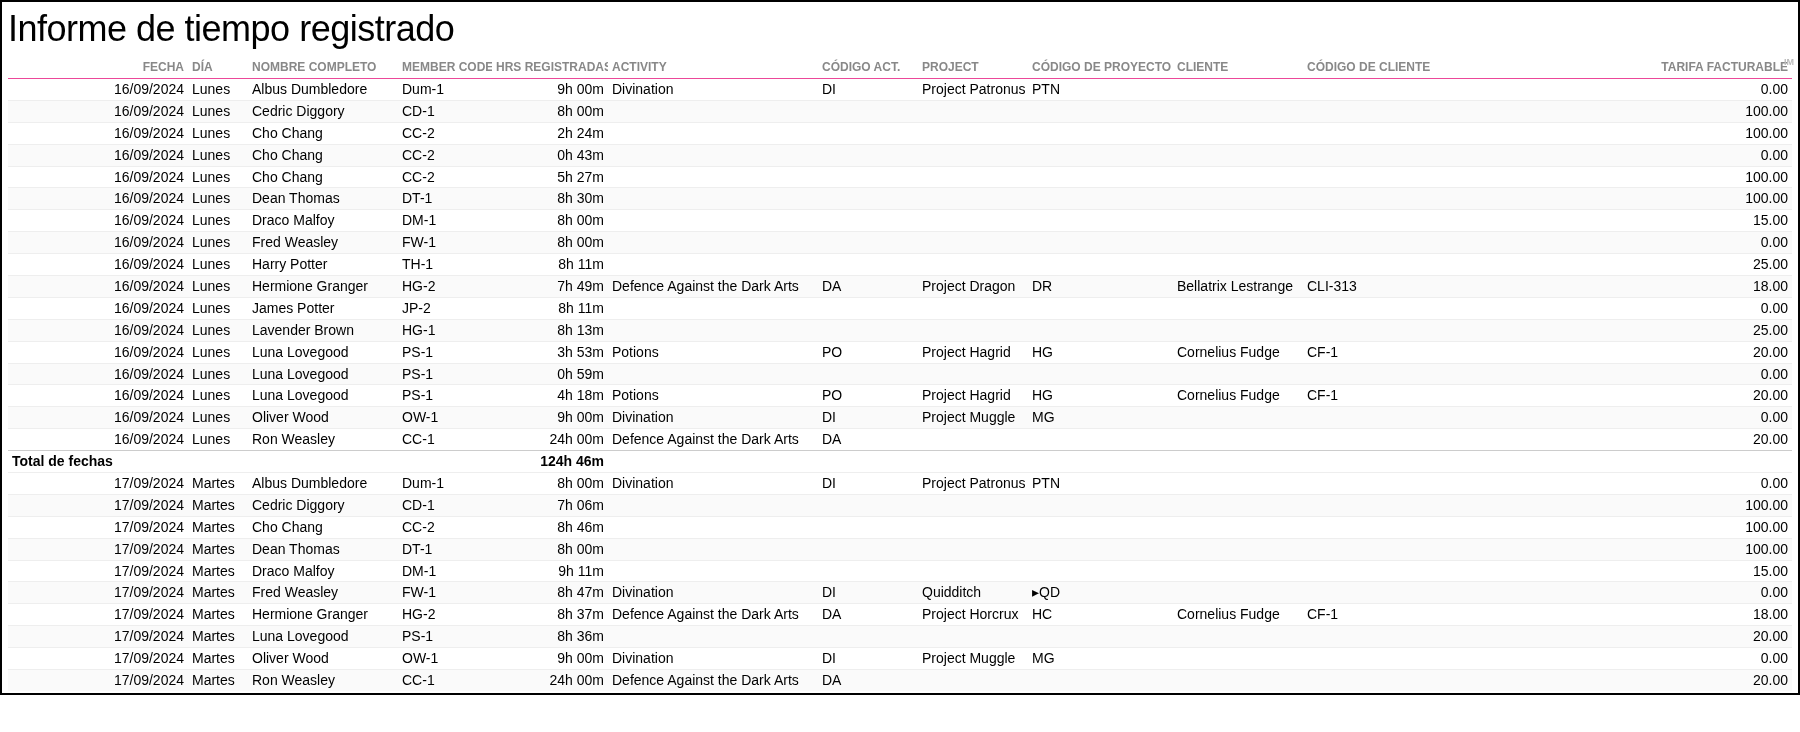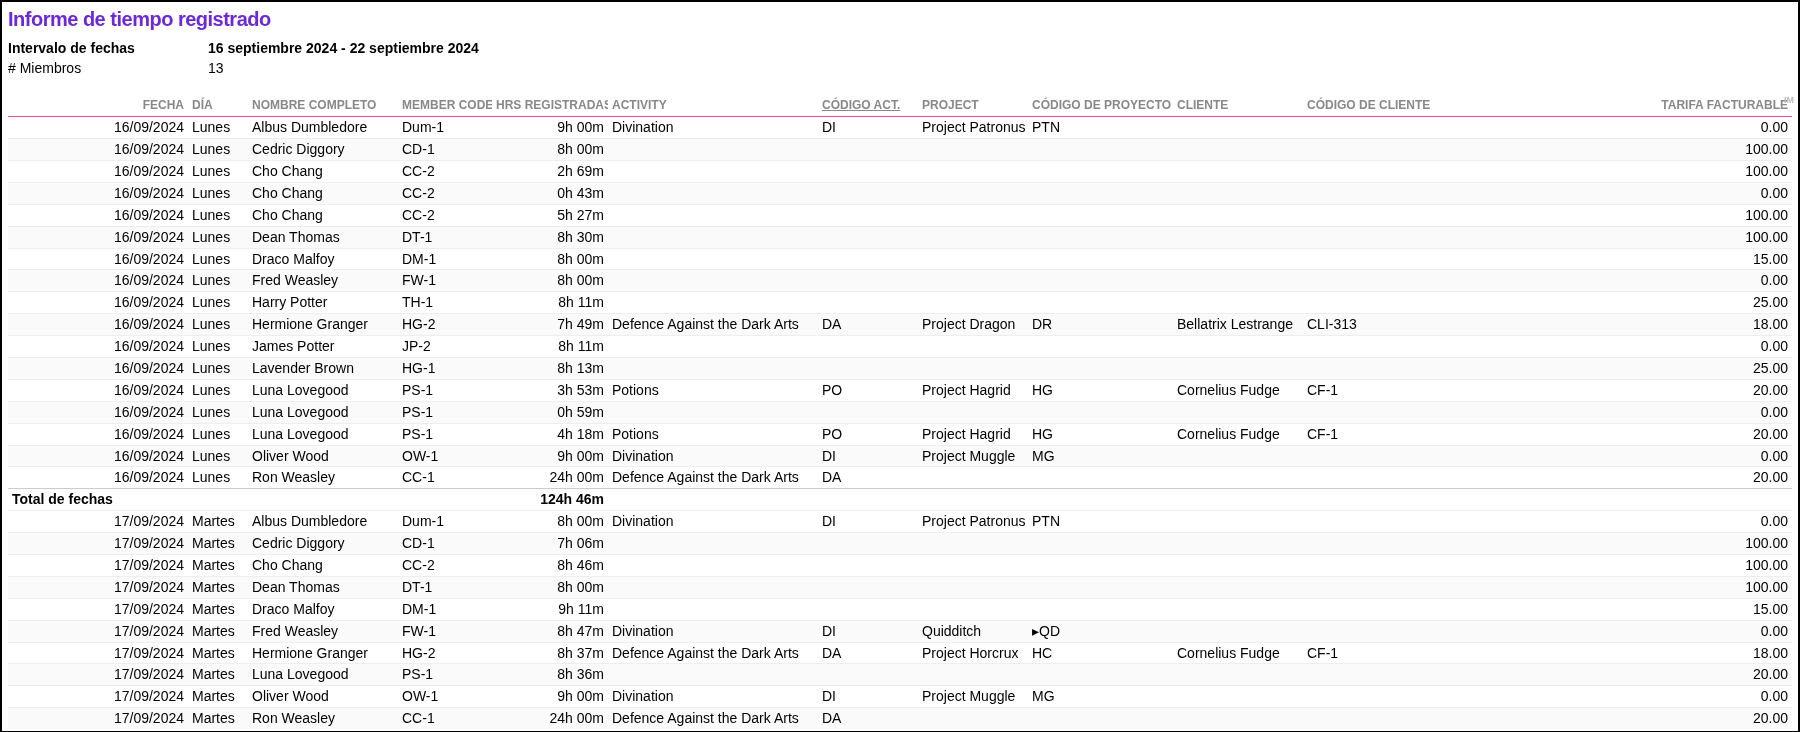--- a/index.html
+++ b/index.html
@@ -12,23 +12,23 @@
     background: #fff;
     width: 1800px;
   }
   .container {
     border: 2px solid #000;
     width: 100%;
     padding: 4px 6px 2px 6px;
   }
   .title {
     font-family: Arial, Helvetica, sans-serif;
-    font-size: 20px;
-    font-weight: 700;
-    color: #6d28d9;
+    font-size: 36px;
+    font-weight: 400;
+    color: #000000;
     margin: 2px 0 8px 0;
     letter-spacing: -0.5px;
   }
   .meta-block {
     margin-bottom: 18px;
   }
   .meta-row {
     display: flex;
     align-items: baseline;
     line-height: 1.4;
@@ -82,41 +82,31 @@
     margin-top: 8px;
   }
 </style>
 </head>
 <body>
 
 <div class="container">
 
   <div class="title">Informe de tiempo registrado</div>
 
-  <div class="meta-block">
-    <div class="meta-row">
-      <span class="meta-label">Intervalo de fechas</span>
-      <span class="meta-value">16 septiembre 2024 - 22 septiembre 2024</span>
-    </div>
-    <div class="meta-row">
-      <span class="meta-label secondary"># Miembros</span>
-      <span class="meta-value secondary">13</span>
-    </div>
-  </div>
 
   <table>
     <thead>
       <tr id="header-row">
           <th class="right" style="width: 180px;">Fecha</th>
           <th style="width: 60px;">Día</th>
           <th style="width: 150px;">Nombre completo</th>
           <th style="width: 94px;">Member code</th>
           <th class="right" style="width: 116px;">Hrs registradas</th>
           <th style="width: 210px;">Activity</th>
-          <th style="width: 100px; text-decoration: underline;">Código act.</th>
+          <th style="width: 100px;">Código act.</th>
           <th style="width: 110px;">Project</th>
           <th style="width: 145px;">Código de proyecto</th>
           <th style="width: 130px;">Cliente</th>
           <th style="width: 150px; margin-left: 16px;">Código de cliente</th>
           <th class="right last-header" style="position: relative;">Tarifa facturable<span style="position: absolute; right: -2px; top: -1px; font-size: 9px; color: rgb(187, 187, 187);">Im</span></th>
         </tr>
     </thead>
     <tbody id="table-body">
         <tr>
           <td class="right">16/09/2024</td>
@@ -144,21 +134,21 @@
           <td></td>
           <td></td>
           <td></td>
           <td class="right">100.00</td>
         </tr>
         <tr>
           <td class="right">16/09/2024</td>
           <td>Lunes</td>
           <td>Cho Chang</td>
           <td>CC-2</td>
-          <td class="right">2h 69m</td>
+          <td class="right">2h 24m</td>
           <td></td>
           <td></td>
           <td></td>
           <td></td>
           <td></td>
           <td></td>
           <td class="right">100.00</td>
         </tr>
         <tr>
           <td class="right">16/09/2024</td>

